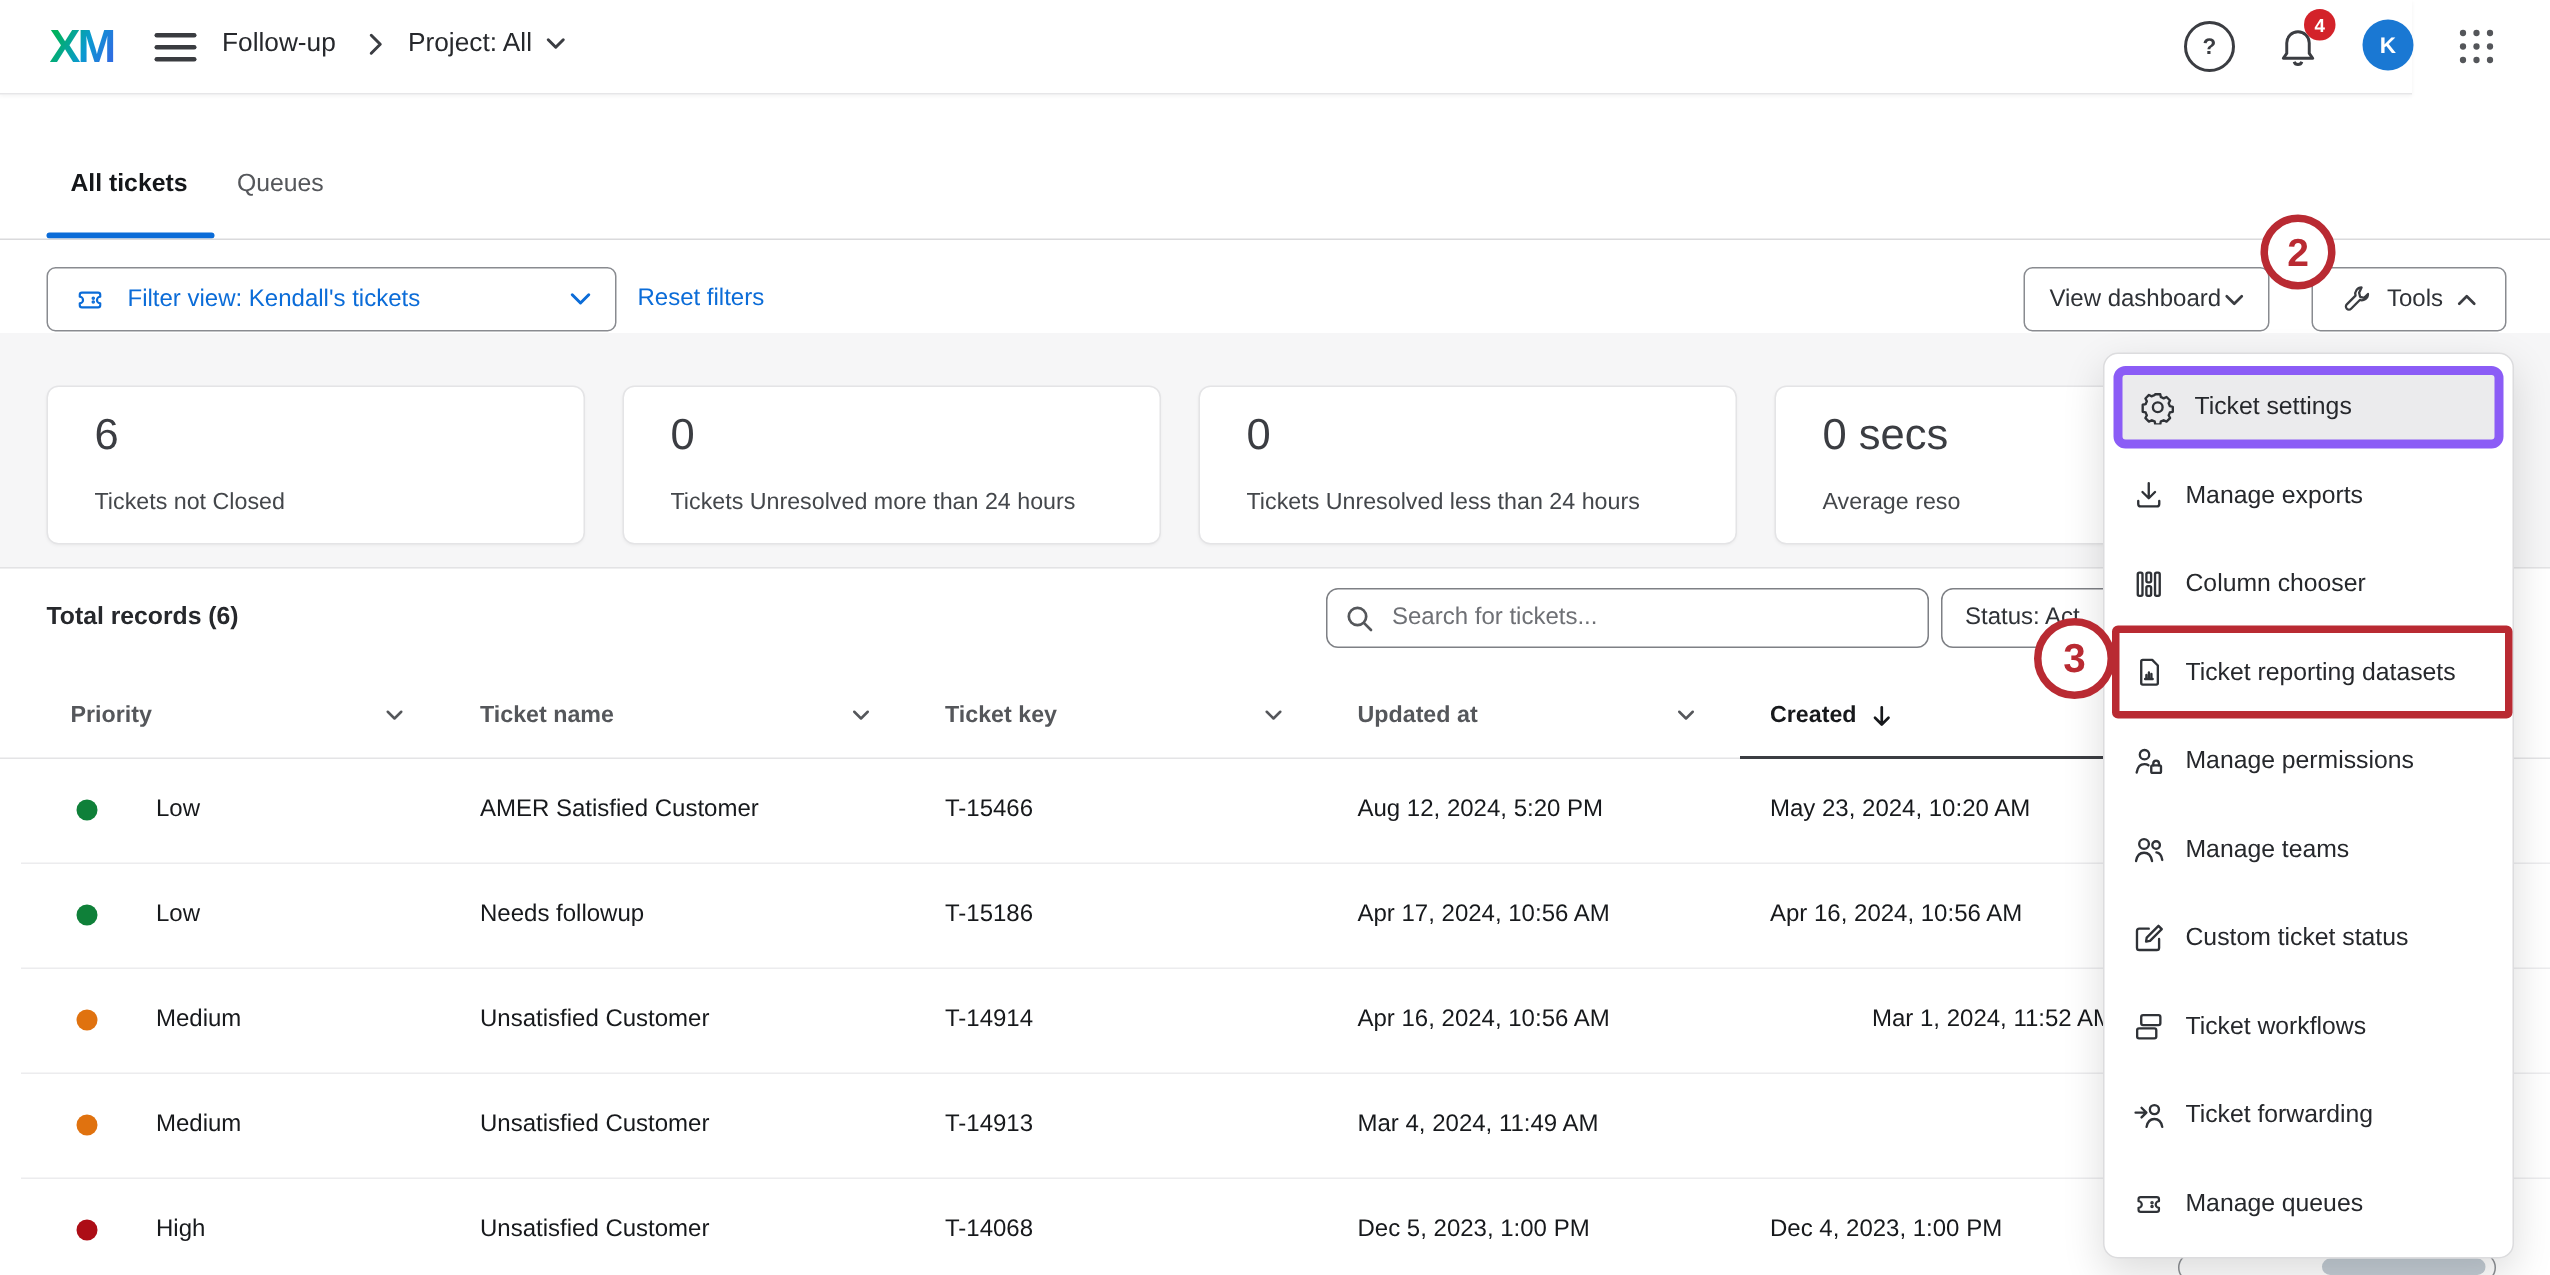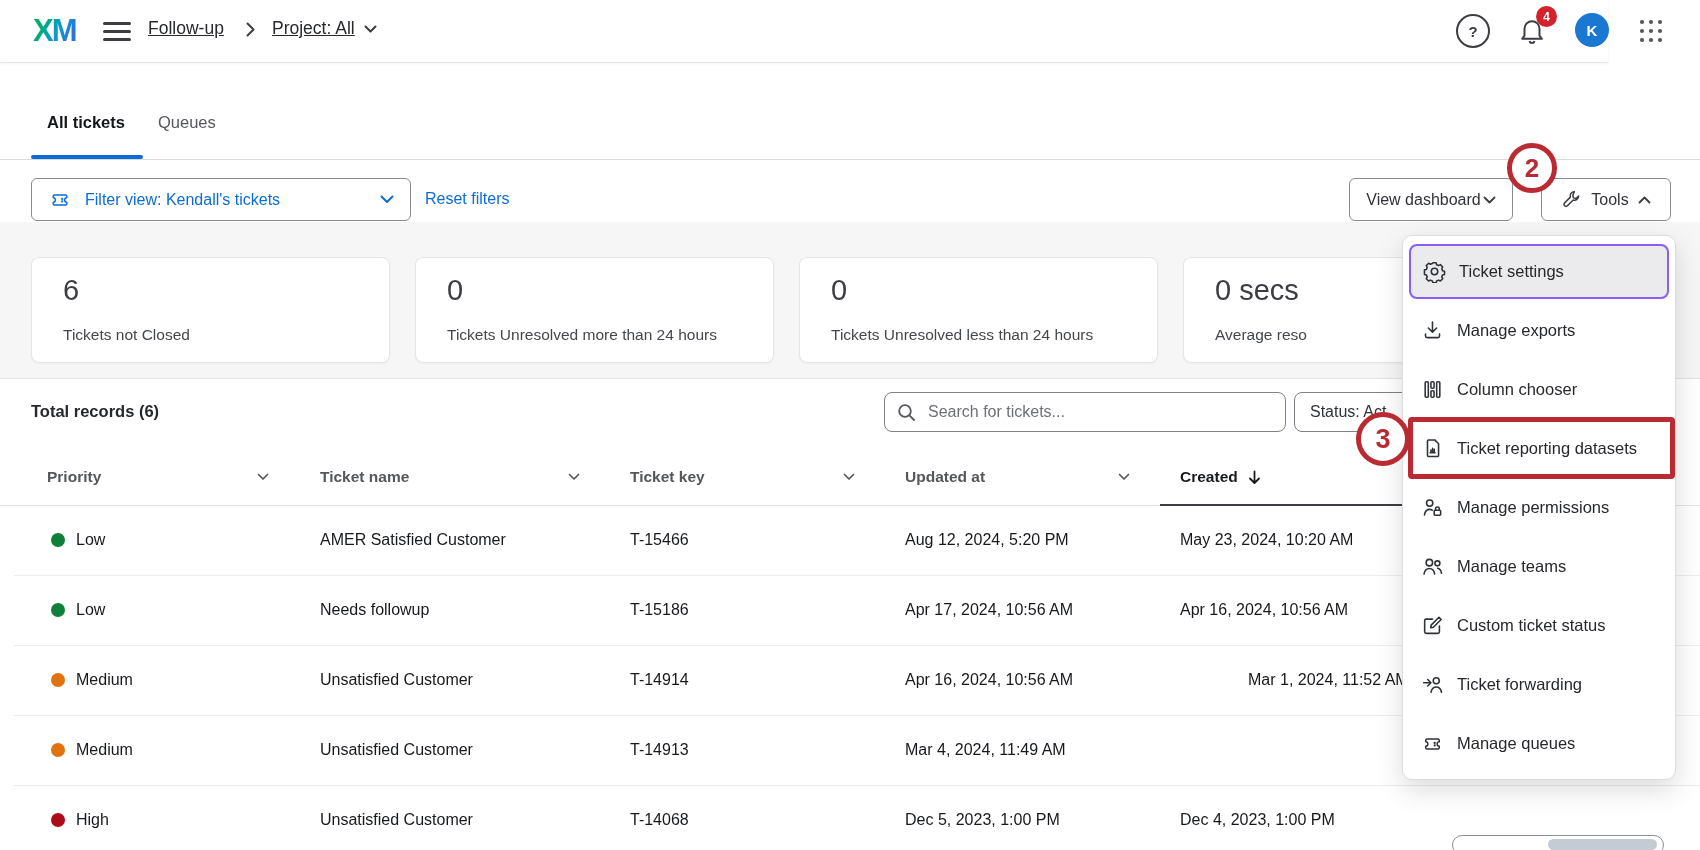--- a/index.html
+++ b/index.html
@@ -7,21 +7,21 @@
        font-family:"Liberation Sans",sans-serif;color:#212529;}
 
   
   #topbar{position:absolute;left:0;top:0;width:1608px;height:62px;background:#fff;
           border-bottom:1px solid #e6e6e8;box-shadow:0 1px 3px rgba(0,0,0,.05);z-index:20;}
   #logo{position:absolute;left:33px;top:13px;font-size:31px;font-weight:bold;letter-spacing:-2px;
         background:linear-gradient(115deg,#00b15d 15%,#0a9ad0 55%,#2e6ee1 88%);
         -webkit-background-clip:text;background-clip:text;color:transparent;}
   #hamburger{position:absolute;left:103px;top:22px;width:28px;height:19px;cursor:pointer;}
   #hamburger div{height:2.6px;background:#3a3c40;border-radius:2px;margin-bottom:5.4px;}
-  .crumb{position:absolute;top:18px;font-size:17.5px;color:#26282c;text-decoration:underline;}
+  .crumb{position:absolute;top:18px;font-size:17.5px;color:#26282c;}
   #crumb-project{left:148px;}
   #crumb-sep{left:246px;top:22px;}
   #crumb-scope{left:272px;display:flex;align-items:center;gap:9px;cursor:pointer;}
   #help-btn{position:absolute;left:1456px;top:14px;width:30px;height:30px;border:2px solid #3b3d42;
             border-radius:50%;display:flex;align-items:center;justify-content:center;
             font-size:15px;font-weight:bold;color:#3b3d42;cursor:pointer;}
   #bell-btn{position:absolute;left:1518px;top:16px;width:28px;height:30px;cursor:pointer;}
   #badge{position:absolute;left:1536px;top:6px;min-width:21px;height:21px;border-radius:11px;
          color:#fff;font-size:12.5px;font-weight:bold;display:flex;align-items:center;justify-content:center;z-index:2;}
   #avatar{position:absolute;left:1575px;top:13px;width:34px;height:34px;border-radius:50%;
@@ -64,32 +64,32 @@
               font-size:16px;color:#2f3237;box-sizing:border-box;cursor:pointer;z-index:5;}
 
   
   .hcell{position:absolute;top:462px;height:30px;display:flex;align-items:center;justify-content:space-between;
          font-size:15.5px;color:#55575b;font-weight:600;cursor:pointer;}
   .hcell .sort{margin-left:10px;display:flex;align-items:center;}
   #hdr-created{color:#17191c;font-weight:bold;justify-content:flex-start;}
   #hdr-line{position:absolute;left:0;top:505px;width:1700px;height:1px;background:#e4e4e6;}
   #hdr-sorted{position:absolute;left:1160px;top:503.5px;width:242px;height:2.5px;background:#3b3d42;}
   .trow{position:absolute;left:0;width:1700px;height:70px;cursor:pointer;}
-  .trow .cell{position:absolute;top:0;height:70px;display:flex;align-items:center;font-size:16px;color:#17191c;white-space:nowrap;}
+  .trow .cell{position:absolute;top:0;height:70px;display:flex;align-items:center;font-size:16px;color:#17191c;white-space:nowrap;gap:28px;}
   .dot{width:14px;height:14px;border-radius:50%;display:inline-block;}
   .rdiv{position:absolute;left:14px;width:1686px;height:1px;background:#ececee;}
 
   
   #menu{position:absolute;left:1402px;top:235px;width:274px;background:#fff;border:1px solid #dcdcde;
         border-radius:10px;box-shadow:0 10px 28px rgba(0,0,0,.14);z-index:50;padding:8px 6px;box-sizing:border-box;}
   .menu-item{height:55px;margin-bottom:4px;border-radius:8px;display:flex;align-items:center;
              padding:0 12px;gap:13px;font-size:16.5px;color:#26282c;cursor:pointer;box-sizing:border-box;}
   .menu-item:last-child{margin-bottom:0;}
   .menu-item .mi-icon{width:23px;height:23px;display:flex;align-items:center;justify-content:center;flex:none;}
-  .menu-item.highlighted{background:#ebebed;border:2px solid #8b5cf6;}
+  .menu-item.highlighted{background:#ebebed;border:6px solid #8b5cf6;}
 
   
   .ann-circle{position:absolute;border-radius:50%;background:#fff;display:flex;align-items:center;
               justify-content:center;font-weight:bold;z-index:60;box-sizing:border-box;}
   #ann-rect{position:absolute;left:1408px;top:417px;width:267px;height:62px;border-radius:4px;
             z-index:60;box-sizing:border-box;pointer-events:none;}
 
   
   #hscroll{position:absolute;left:1452px;top:835px;width:212px;height:20px;border:1.5px solid #8d9094;
            border-radius:10px;background:#fff;z-index:10;box-sizing:border-box;}
@@ -391,20 +391,29 @@
           <svg width="23" height="23" viewBox="0 0 22 22" fill="none" stroke="#2f3237" stroke-width="1.5" stroke-linecap="round" stroke-linejoin="round">
             <path d="M17.6 11.4v5.6a1.5 1.5 0 0 1-1.5 1.5H5a1.5 1.5 0 0 1-1.5-1.5V6.4A1.5 1.5 0 0 1 5 4.9h6"></path>
             <path d="M9.3 13.1l.4-2.5 7.5-7.5 2.1 2.1-7.5 7.5z"></path>
           </svg>
         </span>
                <span>Custom ticket status</span>
       </div>
       <div class="menu-item">
         <span class="mi-icon">
           <svg width="23" height="23" viewBox="0 0 22 22" fill="none" stroke="#2f3237" stroke-width="1.5" stroke-linecap="round" stroke-linejoin="round">
+            <rect x="6.2" y="3.6" width="12.2" height="6.4" rx="1.2"></rect>
+            <rect x="3.6" y="12" width="12.2" height="6.4" rx="1.2"></rect>
+          </svg>
+        </span>
+               <span>Ticket workflows</span>
+      </div>
+      <div class="menu-item">
+        <span class="mi-icon">
+          <svg width="23" height="23" viewBox="0 0 22 22" fill="none" stroke="#2f3237" stroke-width="1.5" stroke-linecap="round" stroke-linejoin="round">
             <path d="M2.6 9.3h6.6M6.4 6.2l3.1 3.1-3.1 3.1"></path>
             <circle cx="14.6" cy="7.4" r="2.9"></circle>
             <path d="M9.6 18.4c.6-3.2 2.4-5 5-5s4.4 1.8 5 5"></path>
           </svg>
         </span>
                <span>Ticket forwarding</span>
       </div>
       <div class="menu-item">
         <span class="mi-icon">
           <svg width="24" height="20" viewBox="0 0 22 22" fill="none" stroke="#2f3237" stroke-width="1.6" stroke-linejoin="round">

